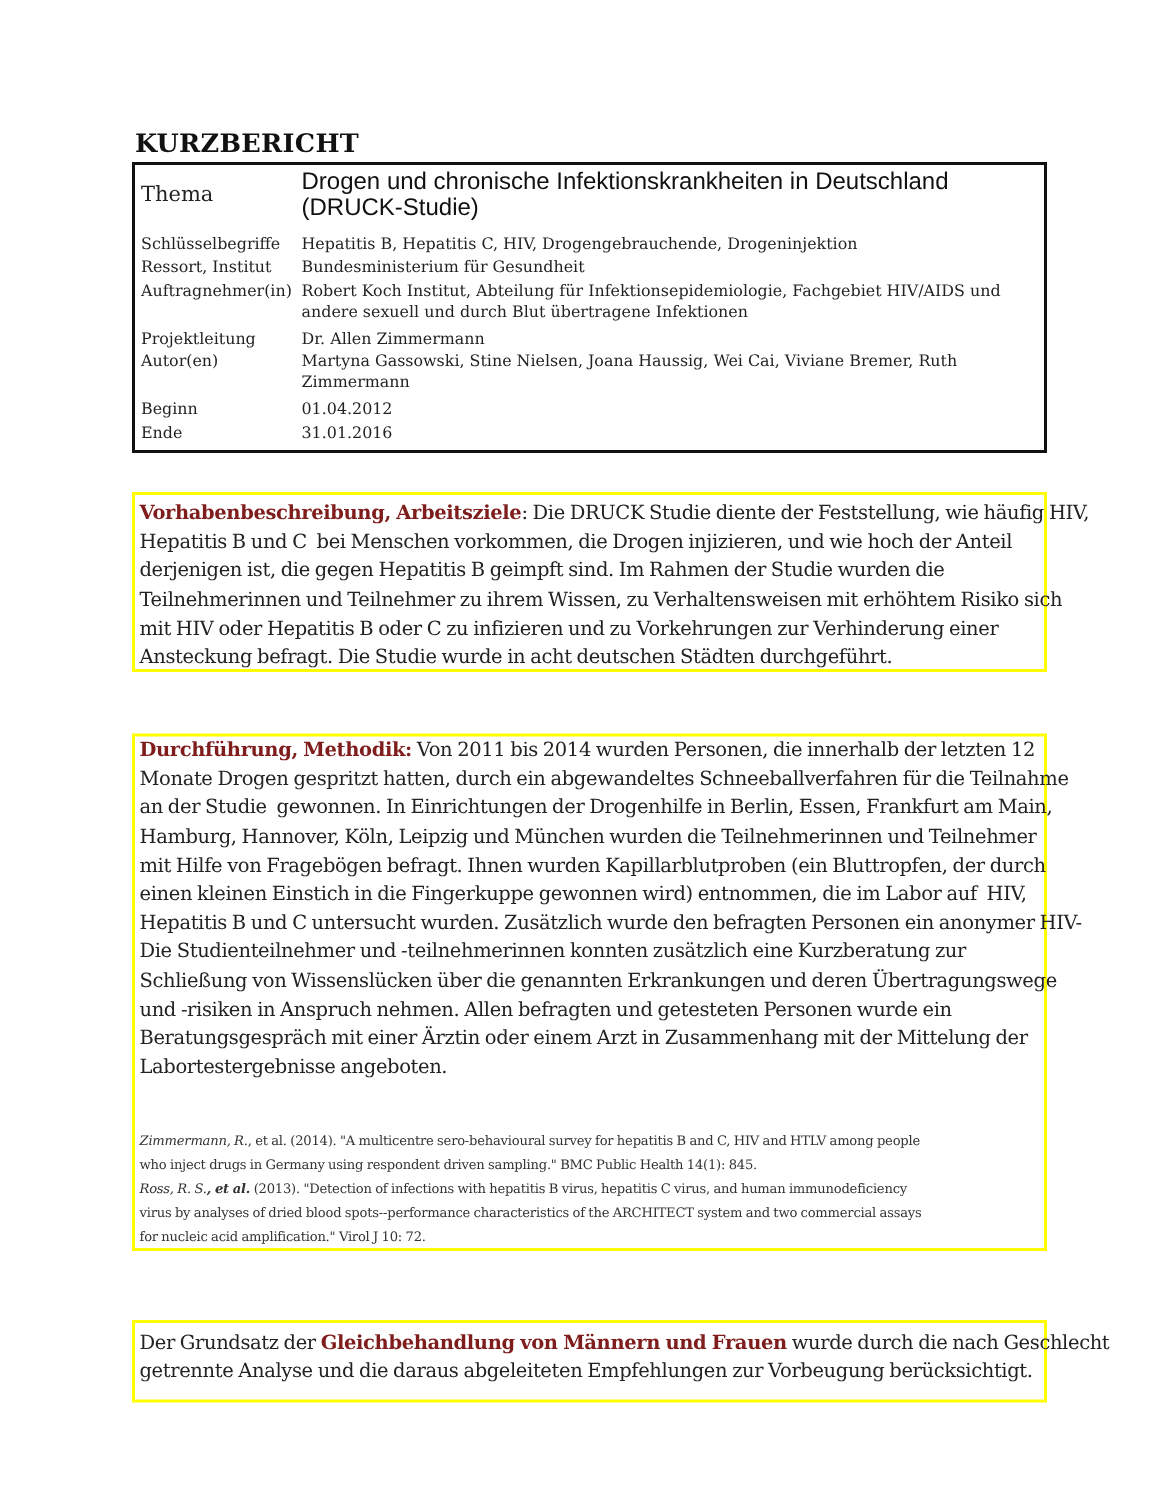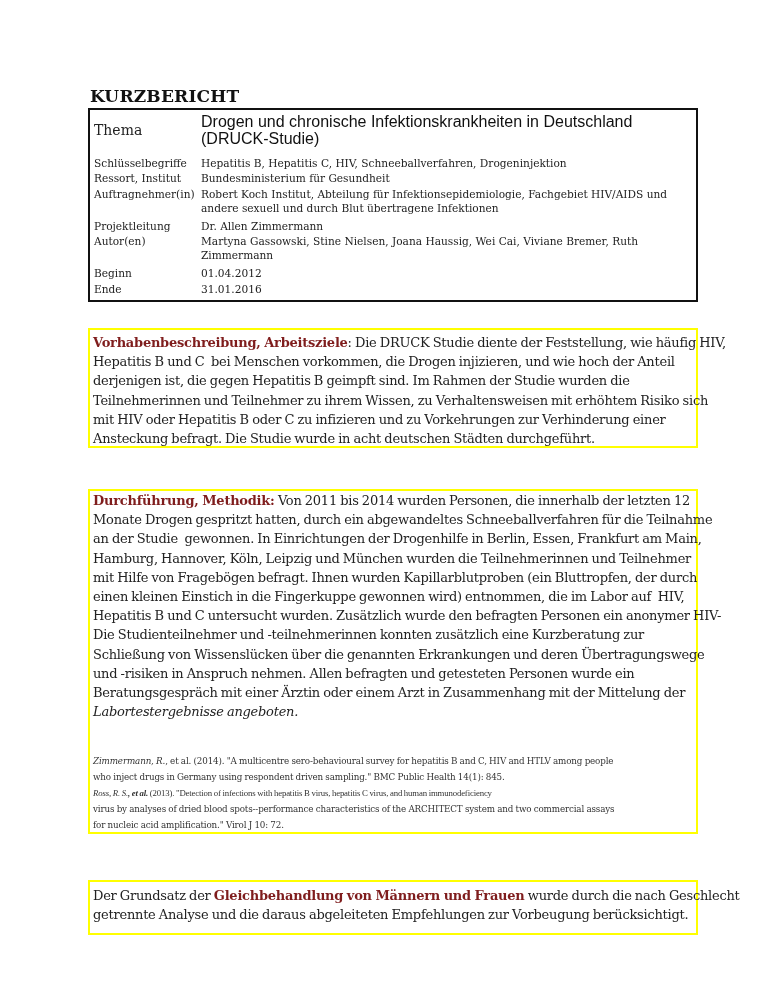--- a/index.html
+++ b/index.html
@@ -32,21 +32,21 @@
     <span class="meta-label">Thema</span>
     <div class="meta-value">
       <span class="nowrap" style="white-space: pre;">Drogen und chronische Infektionskrankheiten in Deutschland</span>
       <span class="nowrap" style="white-space: pre;">(DRUCK-Studie)</span>
     </div>
   </div>
 
   <div class="meta-row" style="top:46px;">
     <span class="meta-label">Schlüsselbegriffe</span>
     <div class="meta-value">
-        <span class="nowrap" style="white-space: pre;">Hepatitis B, Hepatitis C, HIV, Schneeballverfahren, Drogeninjektion</span>
+        <span class="nowrap" style="white-space: pre;">Hepatitis B, Hepatitis C, HIV, Drogengebrauchende, Drogeninjektion</span>
       </div>
   </div>
   <div class="meta-row" style="top:61px;">
     <span class="meta-label">Ressort, Institut</span>
     <div class="meta-value">
         <span class="nowrap" style="white-space: pre;">Bundesministerium für Gesundheit</span>
       </div>
   </div>
   <div class="meta-row" style="top:77px;">
     <span class="meta-label">Auftragnehmer(in)</span>
@@ -99,27 +99,27 @@
     <span class="nowrap" style="white-space: pre;">Monate Drogen gespritzt hatten, durch ein abgewandeltes Schneeballverfahren für die Teilnahme</span>
     <span class="nowrap" style="white-space: pre;">an der Studie  gewonnen. In Einrichtungen der Drogenhilfe in Berlin, Essen, Frankfurt am Main,</span>
     <span class="nowrap" style="white-space: pre;">Hamburg, Hannover, Köln, Leipzig und München wurden die Teilnehmerinnen und Teilnehmer</span>
     <span class="nowrap" style="white-space: pre;">mit Hilfe von Fragebögen befragt. Ihnen wurden Kapillarblutproben (ein Bluttropfen, der durch</span>
     <span class="nowrap" style="white-space: pre;">einen kleinen Einstich in die Fingerkuppe gewonnen wird) entnommen, die im Labor auf  HIV,</span>
     <span class="nowrap" style="white-space: pre;">Hepatitis B und C untersucht wurden. Zusätzlich wurde den befragten Personen ein anonymer HIV-</span>
     <span class="nowrap" style="white-space: pre;">Die Studienteilnehmer und -teilnehmerinnen konnten zusätzlich eine Kurzberatung zur</span>
     <span class="nowrap" style="white-space: pre;">Schließung von Wissenslücken über die genannten Erkrankungen und deren Übertragungswege</span>
     <span class="nowrap" style="white-space: pre;">und -risiken in Anspruch nehmen. Allen befragten und getesteten Personen wurde ein</span>
     <span class="nowrap" style="white-space: pre;">Beratungsgespräch mit einer Ärztin oder einem Arzt in Zusammenhang mit der Mittelung der</span>
-    <span class="nowrap" style="white-space: pre; font-style: italic;">Labortestergebnisse angeboten.</span>
+    <span class="nowrap" style="white-space: pre;">Labortestergebnisse angeboten.</span>
   </div>
 
   <div class="refs" style="top:262px;">
     <span class="nowrap" style="white-space: pre;"><i>Zimmermann, R.</i><span style="white-space: pre;">, et al.</span><span style="white-space: pre;"> (2014). "A multicentre sero-behavioural survey for hepatitis B and C, HIV and HTLV among people</span></span>
     <span class="nowrap" style="white-space: pre;">who inject drugs in Germany using respondent driven sampling." BMC Public Health 14(1): 845.</span>
-    <span class="nowrap" style="white-space: pre; font-family: Liberation Serif, serif;"><i>Ross, R. S.</i><b><i>, et al.</i></b><span style="white-space: pre;"> (2013). "Detection of infections with hepatitis B virus, hepatitis C virus, and human immunodeficiency</span></span>
+    <span class="nowrap" style="white-space: pre;"><i>Ross, R. S.</i><b><i>, et al.</i></b><span style="white-space: pre;"> (2013). "Detection of infections with hepatitis B virus, hepatitis C virus, and human immunodeficiency</span></span>
     <span class="nowrap" style="white-space: pre;">virus by analyses of dried blood spots--performance characteristics of the ARCHITECT system and two commercial assays</span>
     <span class="nowrap" style="white-space: pre;">for nucleic acid amplification." Virol J 10: 72.</span>
   </div>
 </div>
 
 <div class="yellow-box" style="top: 860px; height: 51px; border-color: rgb(255, 255, 0); margin-top: 20px;">
   <div class="para" style="top:4px;">
     <span class="nowrap" style="white-space: pre;"><span style="white-space: pre;">Der Grundsatz der </span><b>Gleichbehandlung von Männern und Frauen</b><span style="white-space: pre;"> wurde durch die nach Geschlecht</span></span>
     <span class="nowrap" style="white-space: pre;">getrennte Analyse und die daraus abgeleiteten Empfehlungen zur Vorbeugung berücksichtigt.</span>
   </div>

